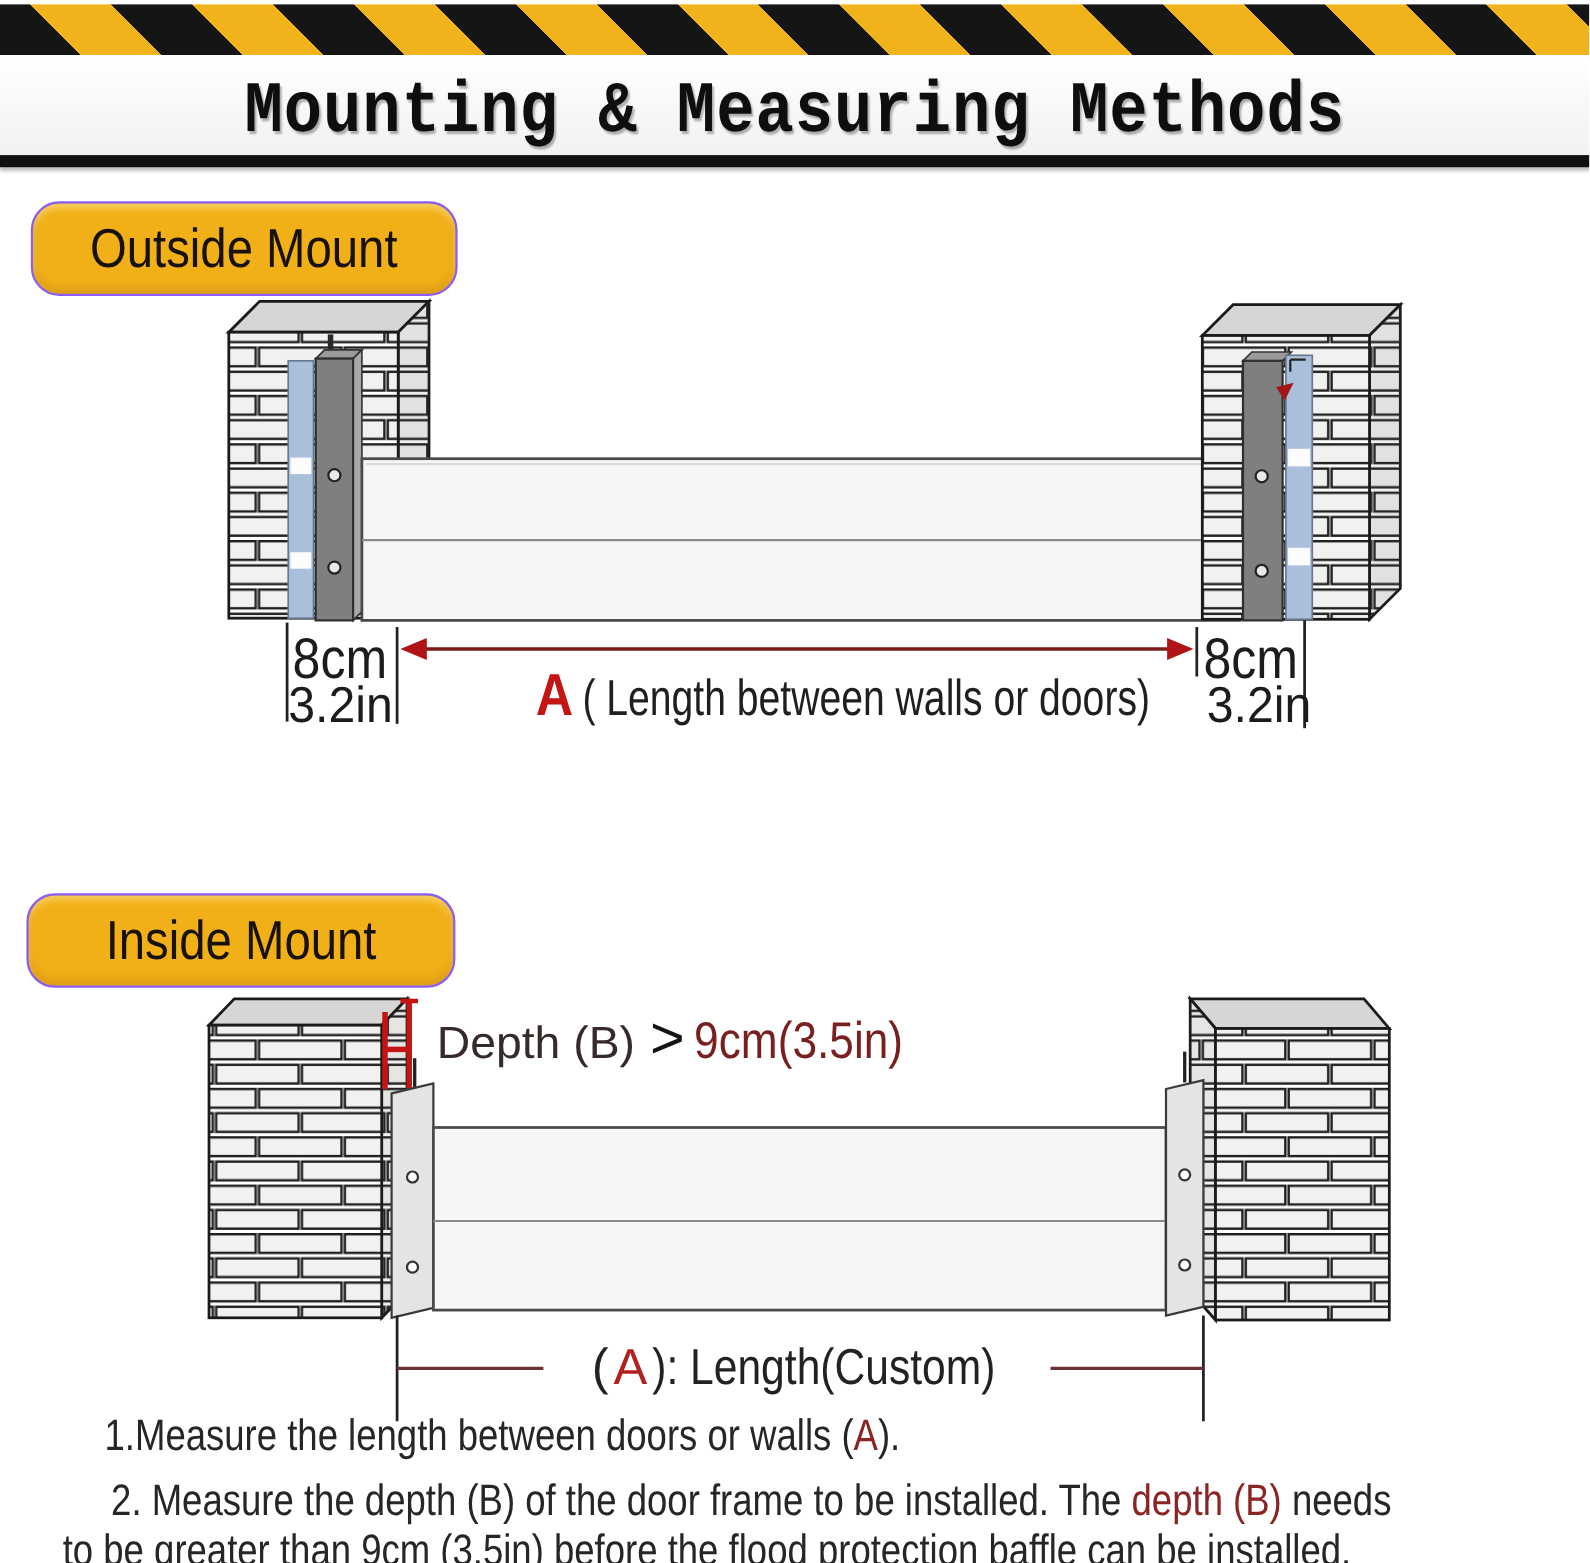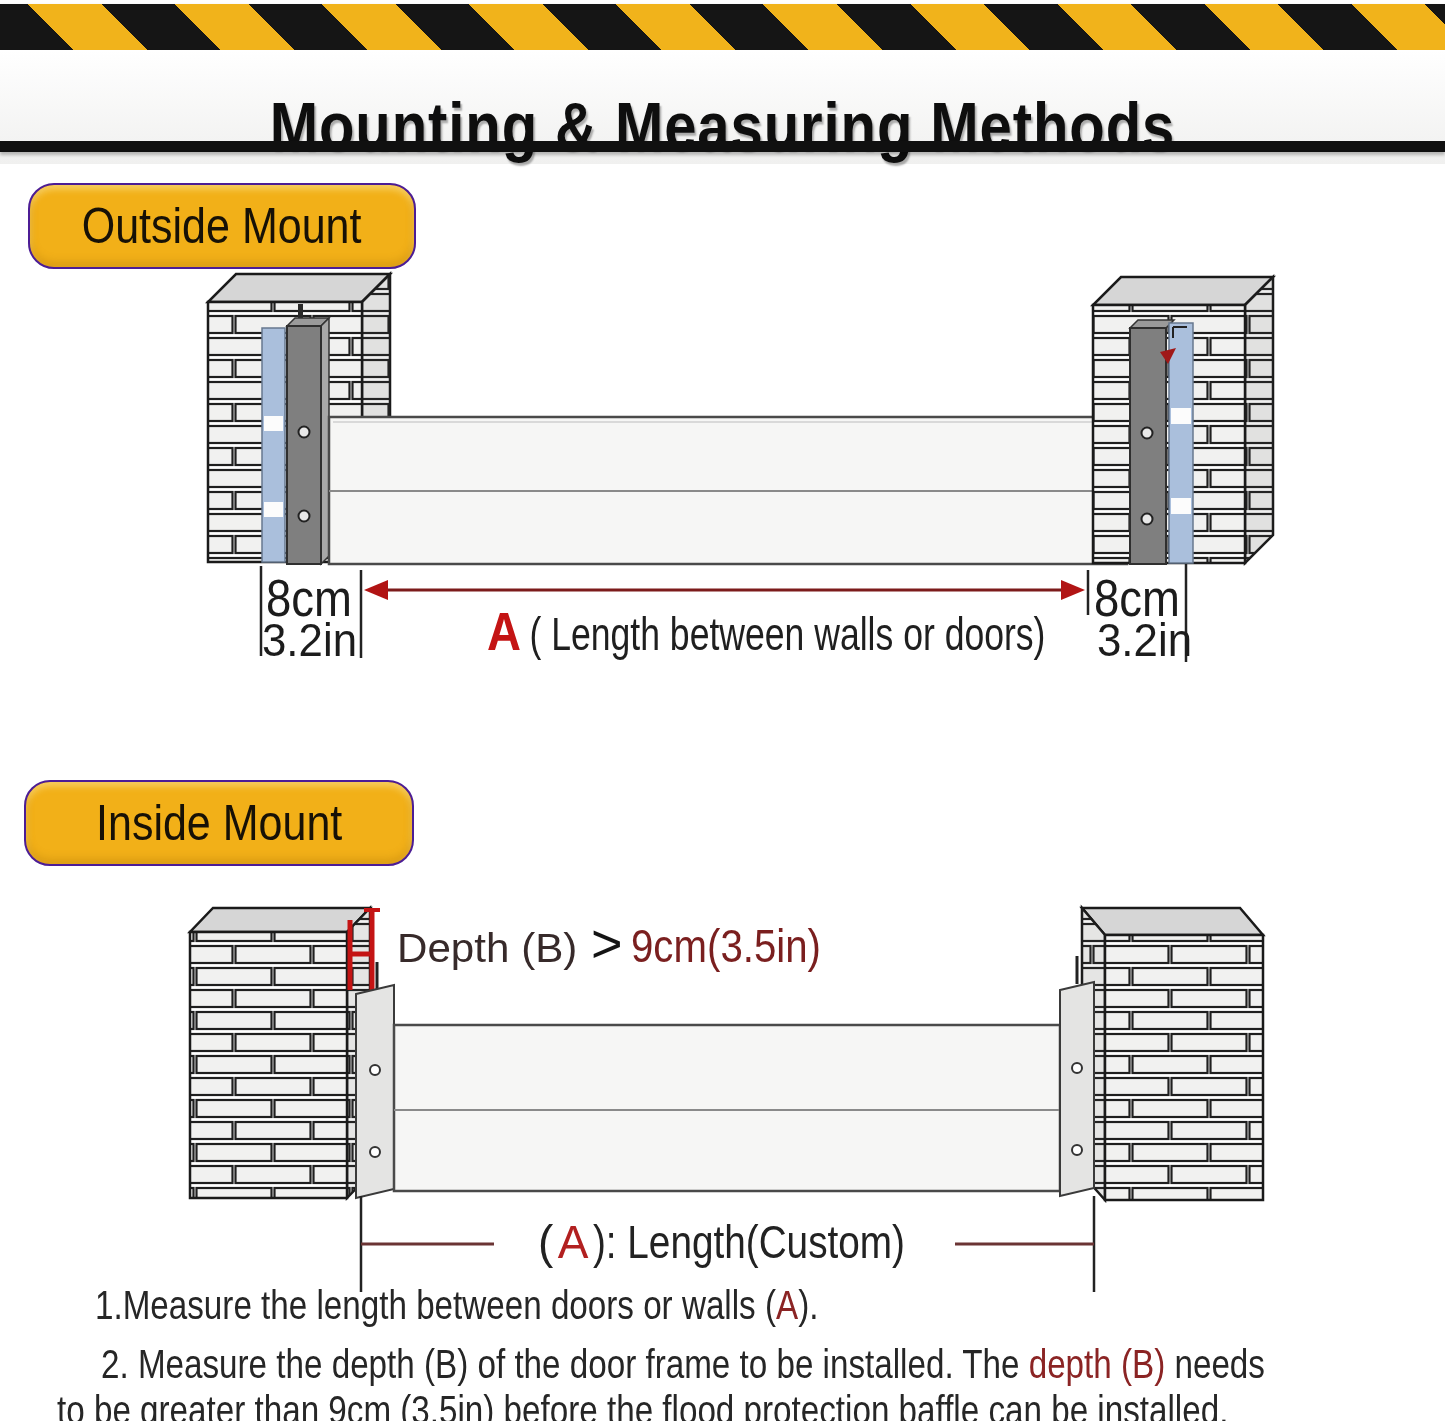--- a/index.html
+++ b/index.html
@@ -3,36 +3,36 @@
 <meta charset="utf-8">
 <style>
   html,body{margin:0;padding:0;background:#fff;}
   .page{position:relative;width:1445px;height:1421px;background:#fff;overflow:hidden;
         font-family:"Liberation Sans",sans-serif;color:#222;}
 
   
   .hazard{position:absolute;left:0;top:4px;width:100%;height:46px;
           background:repeating-linear-gradient(45deg,#151515 0 52px,#f1b31b 52px 104px);
           box-shadow:0 3px 4px rgba(0,0,0,.35);}
-  .title-band{position:absolute;left:0;top:50px;width:100%;height:114px;
+  .title-band{position:absolute;left:0;top:50px;width:100%;height:102px;
               background:linear-gradient(#ffffff,#f0f0ef);
-              display:flex;align-items:flex-end;justify-content:center;}
+              display:flex;align-items:center;justify-content:center;font-family:Liberation Mono, monospace;}
   .title-band h1{margin:0;font-size:66px;font-weight:bold;color:#0e0e0e;white-space:nowrap;
                  transform:scaleX(.88);transform-origin:center;
                  text-shadow:2px 3px 2px rgba(0,0,0,.3);letter-spacing:1px;}
   .black-bar{position:absolute;left:0;top:141px;width:100%;height:11px;background:#101010;
              box-shadow:0 3px 3px rgba(0,0,0,.25);}
 
   
-  .badge{position:absolute;background:#f2b018;border:2px solid #4c1d95;border-radius:26px;
+  .badge{position:absolute;background:#f2b018;border:2px solid #8b5cf6;border-radius:26px;
          display:flex;align-items:center;justify-content:center;
          box-shadow:inset 0 -5px 9px rgba(150,95,0,.25), inset 0 4px 7px rgba(255,240,170,.55);}
   .badge span{font-size:50px;color:#171106;white-space:nowrap;transform:scaleX(.86);}
   .badge-outside{left:28px;top:183px;width:384px;height:82px;}
-  .badge-inside{left:24px;top:780px;width:386px;height:82px;}
+  .badge-inside{left:24px;top:812px;width:386px;height:82px;}
 
   
   .diagram{position:absolute;left:0;}
   svg text{font-family:"Liberation Sans",sans-serif;}
   .dim{font-size:52px;fill:#1c1c1c;}
   .dim2{font-size:46px;fill:#1c1c1c;}
 
   
   .steps{position:absolute;}
   .ins{font-size:40px;line-height:48px;color:#262626;white-space:nowrap;

